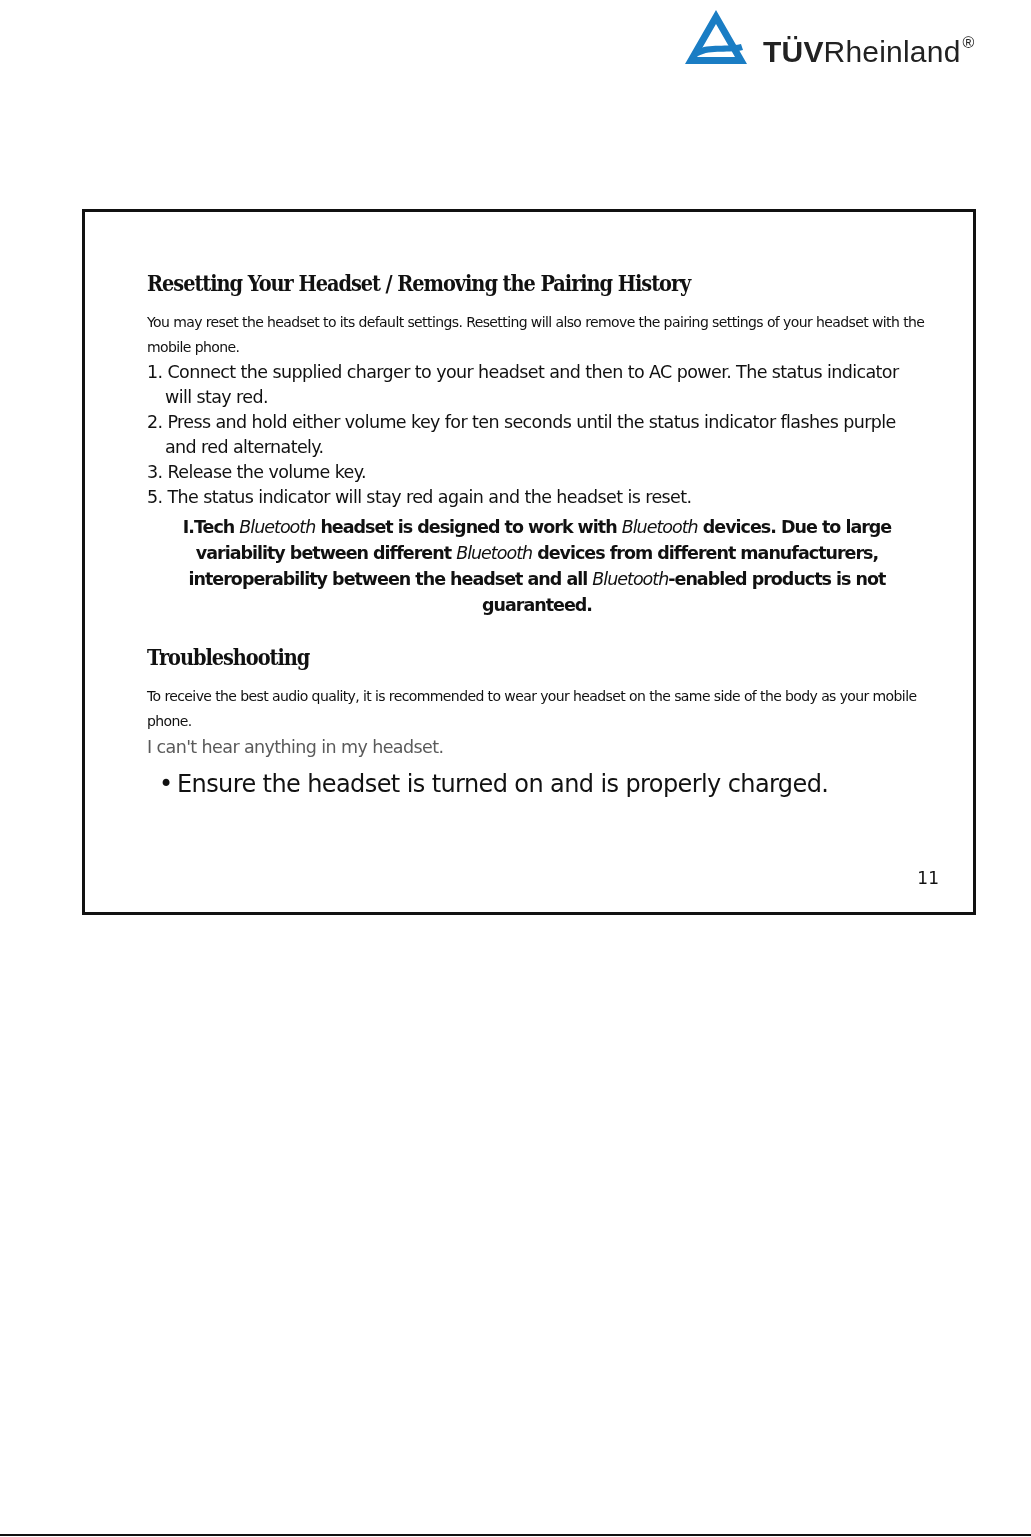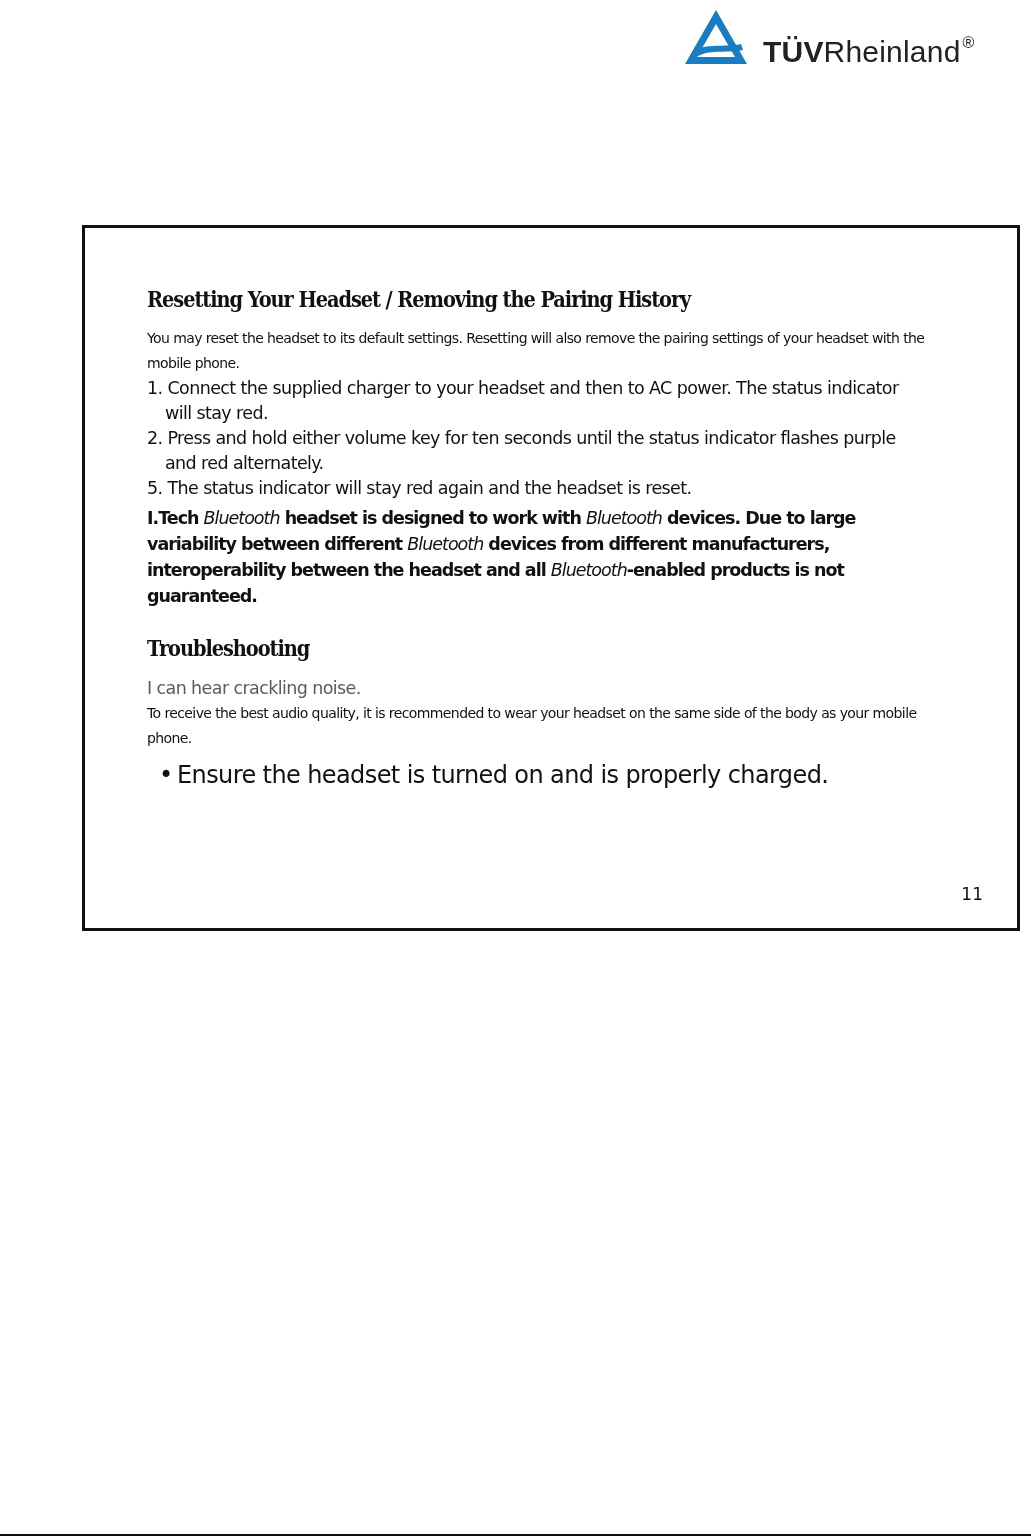--- a/index.html
+++ b/index.html
@@ -4,27 +4,27 @@
   <style>
     html, body { margin: 0; padding: 0; background: #ffffff; }
     body { width: 1031px; height: 1537px; position: relative; overflow: hidden; }
 
     .logo { position: absolute; left: 683px; top: 8px; width: 330px; height: 60px; }
     .logo-mark { position: absolute; left: 0; top: 0; width: 66px; height: 58px; }
     .logo-text { position: absolute; left: 80px; top: 26px; font-family: "Liberation Sans", sans-serif; font-size: 30px; color: #222; letter-spacing: 0.2px; white-space: nowrap; }
     .logo-text .bold { font-weight: bold; }
     .logo-text sup { font-size: 16px; vertical-align: 14px; margin-left: 2px; font-weight: normal; }
 
-    .frame { position: absolute; left: 82px; top: 225px; width: 888px; height: 700px; border: 3px solid #111; padding-left: 44px; }
+    .frame { position: absolute; left: 82px; top: 209px; width: 888px; height: 700px; border: 3px solid #111; }
 
     .content { position: absolute; left: 62px; top: 58px; width: 780px; color: #111; font-family: "DejaVu Sans", sans-serif; }
     .heading { font-family: "DejaVu Serif", serif; font-weight: bold; font-size: 22px; letter-spacing: -1.2px; margin: 0 0 14px 0; transform: scaleX(0.88); transform-origin: left; white-space: nowrap; }
     .para { font-size: 14px; line-height: 25px; letter-spacing: -0.6px; margin: 0; }
     .step { font-size: 17.5px; line-height: 25px; letter-spacing: -0.6px; padding-left: 18px; text-indent: -18px; margin: 0; }
-    .warning { font-size: 17.5px; line-height: 26px; font-weight: bold; letter-spacing: -1px; margin: 4px 0 0 0; }
+    .warning { font-size: 17.5px; line-height: 26px; font-weight: bold; letter-spacing: -1px; margin: 4px 0 0 0; text-align: center; }
     .warning i { font-weight: normal; font-family: "DejaVu Sans", sans-serif; font-style: oblique; }
     .heading2 { margin-top: 26px; }
     .question { color: #5a5a5a; font-size: 17.5px; line-height: 26px; letter-spacing: -0.6px; margin: 0; }
     .answer { font-size: 14px; line-height: 25px; letter-spacing: -0.6px; margin: 0; }
     .bullet { font-size: 24px; line-height: 28px; letter-spacing: -0.6px; margin: 10px; padding-left: 20px; position: relative; }
     .bullet::before { content: "•"; position: absolute; left: 2px; top: 0; }
     .page-num { position: absolute; right: 34px; bottom: 24px; font-family: "DejaVu Sans", sans-serif; font-size: 17px; color: #111; margin-top: 29px; }
 
     .bottom-rule { position: absolute; left: 0; top: 1534px; width: 1031px; height: 2px; background: #111; }
   </style>
@@ -38,24 +38,25 @@
   </svg>
   <div class="logo-text"><span class="bold">TÜV</span><span>Rheinland</span><sup>®</sup></div>
 </div>
 
 <div class="frame">
   <div class="content">
     <h2 class="heading">Resetting Your Headset / Removing the Pairing History</h2>
     <p class="para">You may reset the headset to its default settings. Resetting will also remove the pairing settings of your headset with the mobile phone.</p>
     <p class="step">1. Connect the supplied charger to your headset and then to AC power. The status indicator will stay red.</p>
     <p class="step">2. Press and hold either volume key for ten seconds until the status indicator flashes purple and red alternately.</p>
+    <p class="step">3. Release the volume key.</p>
     <p class="step">5. The status indicator will stay red again and the headset is reset.</p>
     <p class="warning"><span>I.Tech </span><i>Bluetooth</i><span> headset is designed to work with </span><i>Bluetooth</i><span> devices. Due to large variability between different </span><i>Bluetooth</i><span> devices from different manufacturers, interoperability between the headset and all </span><i>Bluetooth</i><span>-enabled products is not guaranteed.</span></p>
 
     <h2 class="heading heading2">Troubleshooting</h2>
-    <p class="question">I can hear crackling noise.</p>
     <p class="answer">To receive the best audio quality, it is recommended to wear your headset on the same side of the body as your mobile phone.</p>
+    <p class="question">I can't hear anything in my headset.</p>
     <p class="bullet">Ensure the headset is turned on and is properly charged.</p>
   </div>
   <div class="page-num">11</div>
 </div>
 
 <div class="bottom-rule"></div>
 
 </body></html>

